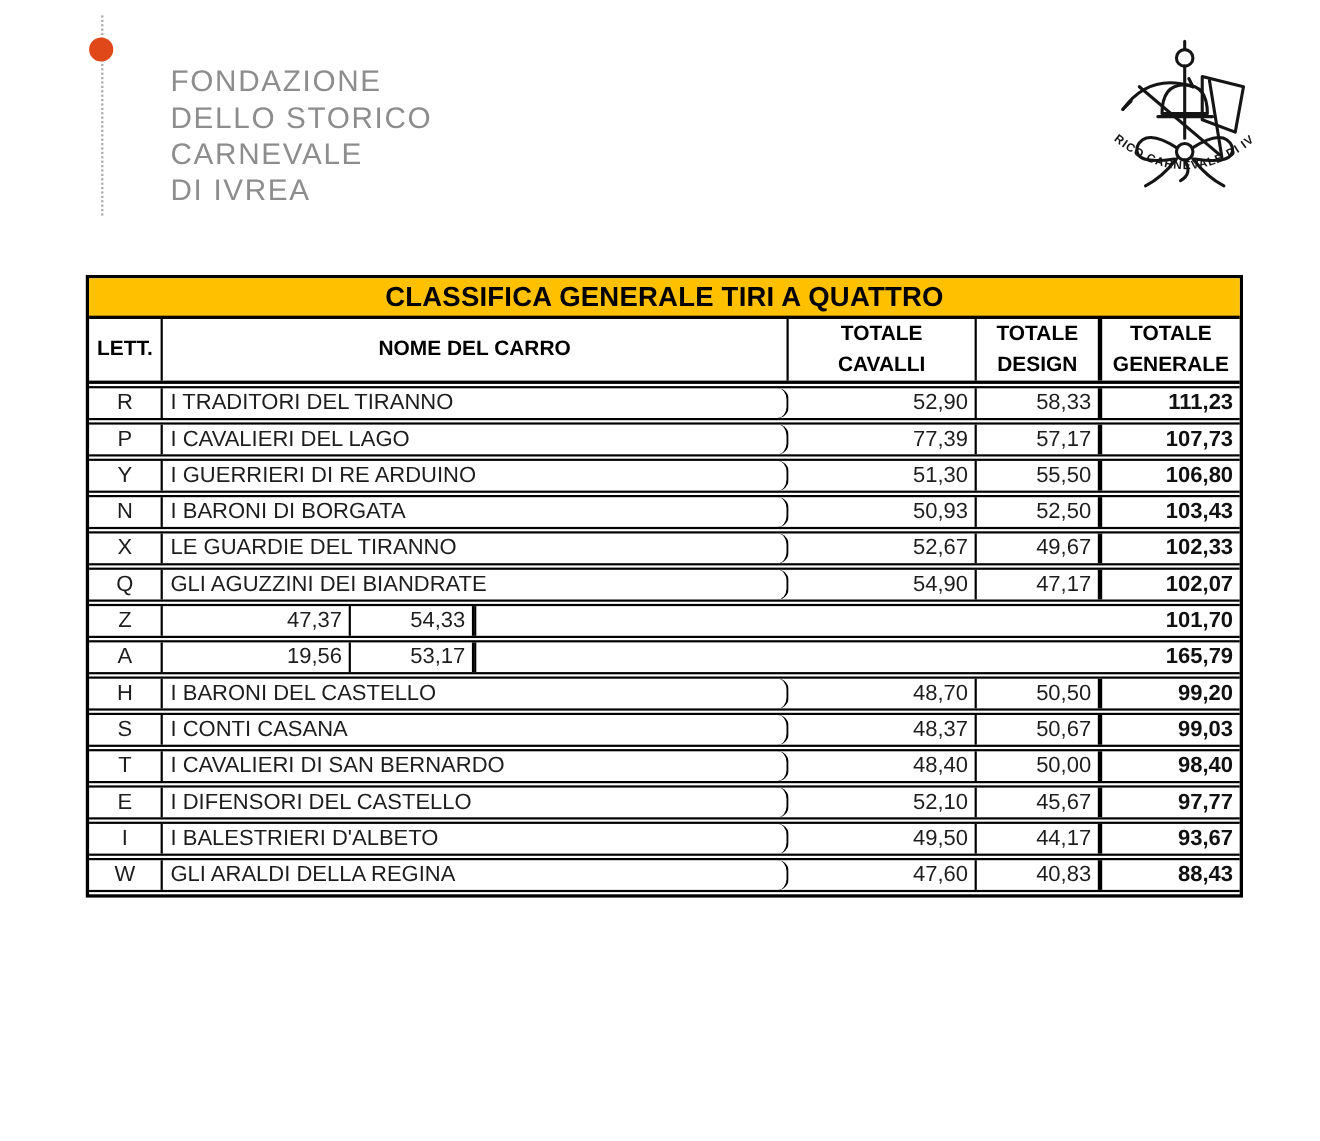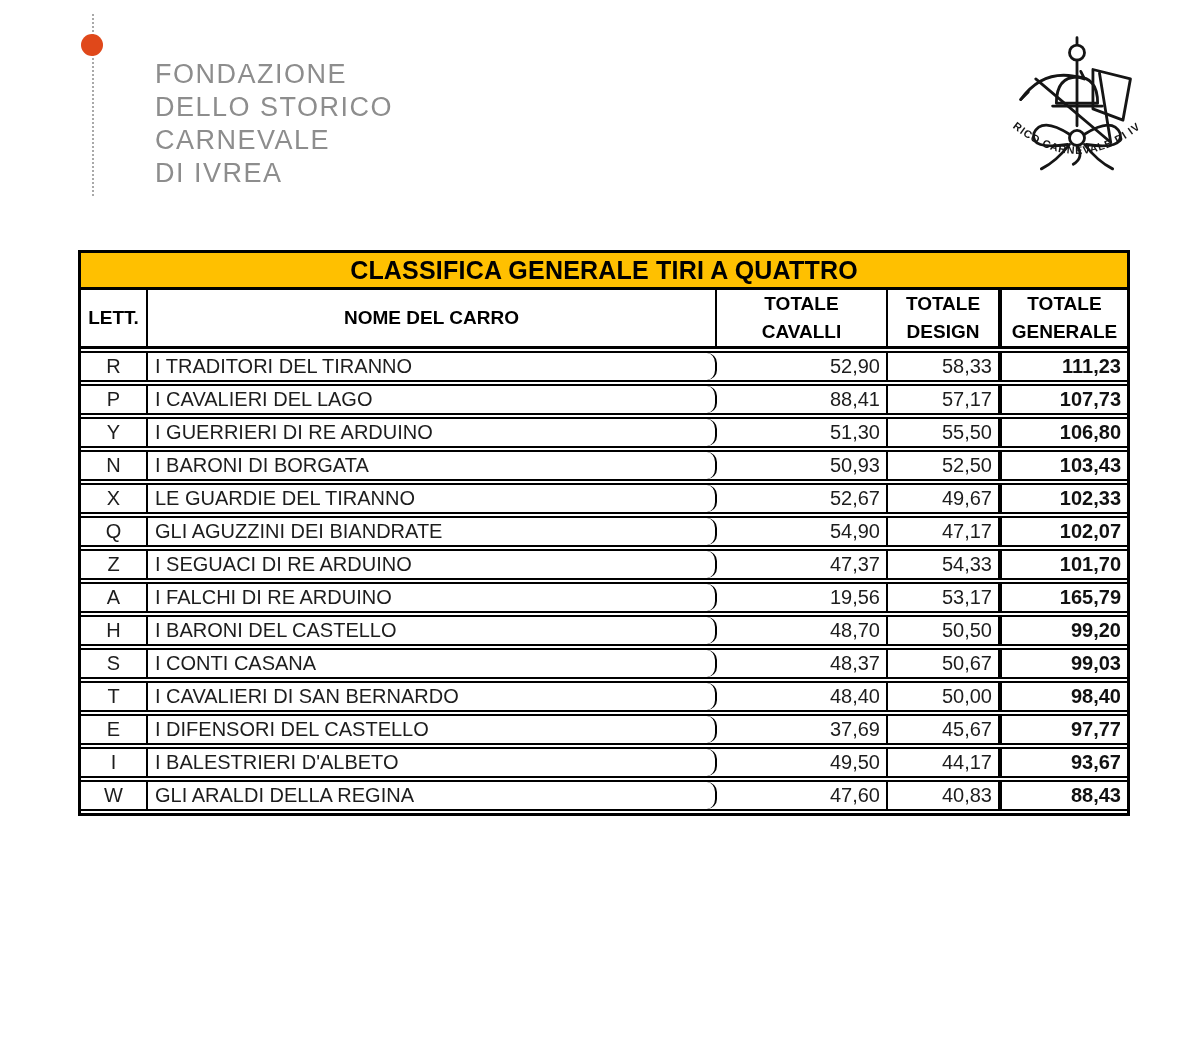--- a/index.html
+++ b/index.html
@@ -127,21 +127,21 @@
     <div class="cell w-lett c-lett">R</div>
     <div class="cell w-nome c-nome">I TRADITORI DEL TIRANNO</div>
     <div class="cell w-cavalli c-num">52,90</div>
     <div class="cell w-design c-num">58,33</div>
     <div class="cell w-generale c-num c-bold">111,23</div>
   </div>
 
   <div class="trow">
     <div class="cell w-lett c-lett">P</div>
     <div class="cell w-nome c-nome">I CAVALIERI DEL LAGO</div>
-    <div class="cell w-cavalli c-num">88,41</div>
+    <div class="cell w-cavalli c-num">77,39</div>
     <div class="cell w-design c-num">57,17</div>
     <div class="cell w-generale c-num c-bold">107,73</div>
   </div>
 
   <div class="trow">
     <div class="cell w-lett c-lett">Y</div>
     <div class="cell w-nome c-nome">I GUERRIERI DI RE ARDUINO</div>
     <div class="cell w-cavalli c-num">51,30</div>
     <div class="cell w-design c-num">55,50</div>
     <div class="cell w-generale c-num c-bold">106,80</div>
@@ -166,29 +166,27 @@
   <div class="trow">
     <div class="cell w-lett c-lett">Q</div>
     <div class="cell w-nome c-nome">GLI AGUZZINI DEI BIANDRATE</div>
     <div class="cell w-cavalli c-num">54,90</div>
     <div class="cell w-design c-num">47,17</div>
     <div class="cell w-generale c-num c-bold">102,07</div>
   </div>
 
   <div class="trow">
     <div class="cell w-lett c-lett">Z</div>
-    <div class="cell w-nome c-nome">I SEGUACI DI RE ARDUINO</div>
     <div class="cell w-cavalli c-num">47,37</div>
     <div class="cell w-design c-num">54,33</div>
     <div class="cell w-generale c-num c-bold">101,70</div>
   </div>
 
   <div class="trow">
     <div class="cell w-lett c-lett">A</div>
-    <div class="cell w-nome c-nome">I FALCHI DI RE ARDUINO</div>
     <div class="cell w-cavalli c-num">19,56</div>
     <div class="cell w-design c-num">53,17</div>
     <div class="cell w-generale c-num c-bold">165,79</div>
   </div>
 
   <div class="trow">
     <div class="cell w-lett c-lett">H</div>
     <div class="cell w-nome c-nome">I BARONI DEL CASTELLO</div>
     <div class="cell w-cavalli c-num">48,70</div>
     <div class="cell w-design c-num">50,50</div>
@@ -207,21 +205,21 @@
     <div class="cell w-lett c-lett">T</div>
     <div class="cell w-nome c-nome">I CAVALIERI DI SAN BERNARDO</div>
     <div class="cell w-cavalli c-num">48,40</div>
     <div class="cell w-design c-num">50,00</div>
     <div class="cell w-generale c-num c-bold">98,40</div>
   </div>
 
   <div class="trow">
     <div class="cell w-lett c-lett">E</div>
     <div class="cell w-nome c-nome">I DIFENSORI DEL CASTELLO</div>
-    <div class="cell w-cavalli c-num">37,69</div>
+    <div class="cell w-cavalli c-num">52,10</div>
     <div class="cell w-design c-num">45,67</div>
     <div class="cell w-generale c-num c-bold">97,77</div>
   </div>
 
   <div class="trow">
     <div class="cell w-lett c-lett">I</div>
     <div class="cell w-nome c-nome">I BALESTRIERI D'ALBETO</div>
     <div class="cell w-cavalli c-num">49,50</div>
     <div class="cell w-design c-num">44,17</div>
     <div class="cell w-generale c-num c-bold">93,67</div>

